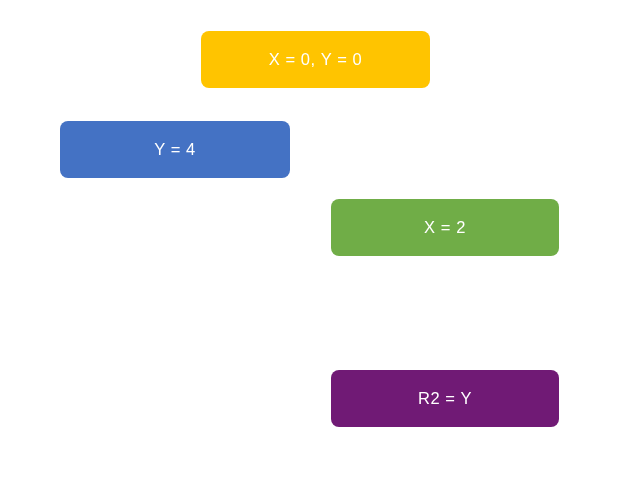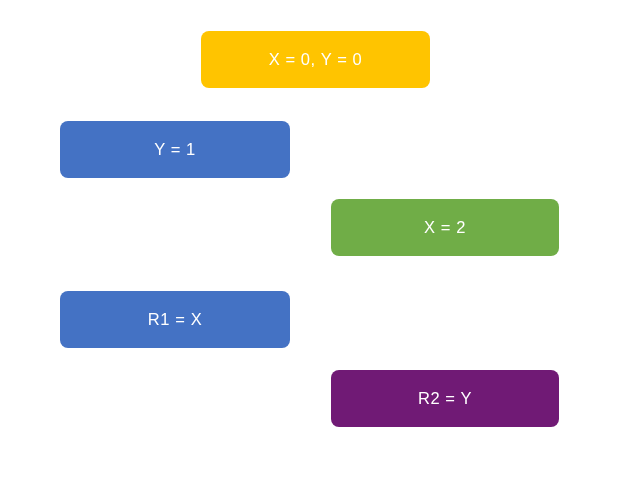--- a/index.html
+++ b/index.html
@@ -42,28 +42,25 @@
 </head>
 <body>
 
 <div id="canvas" style="width: 640px; height: 504px; background: rgb(255, 255, 255);">
 
   <div class="node" style="left: 201px; top: 31px; width: 229px; height: 57px; background: rgb(255, 196, 0);">
     <span class="node-label" style="color: rgb(255, 255, 255);">X = 0, Y = 0</span>
   </div>
 
   <div class="node" style="left: 60px; top: 121px; width: 230px; height: 57px; background: rgb(68, 114, 196);">
-    <span class="node-label" style="color: rgb(255, 255, 255);">Y = 1</span>
+    <span class="node-label" style="color: rgb(255, 255, 255);">Y = 4</span>
   </div>
 
   <div class="node" style="left: 331px; top: 199px; width: 228px; height: 57px; background: rgb(112, 173, 71);">
     <span class="node-label" style="color: rgb(255, 255, 255);">X = 2</span>
   </div>
 
-  <div class="node" style="left: 60px; top: 291px; width: 230px; height: 57px; background: rgb(68, 114, 196);">
-    <span class="node-label" style="color: rgb(255, 255, 255);">R1 = X</span>
-  </div>
 
   <div class="node" style="left: 331px; top: 370px; width: 228px; height: 57px; background: #701a75;">
     <span class="node-label" style="color: rgb(255, 255, 255);">R2 = Y</span>
   </div>
 
 </div>
 
 </body></html>

